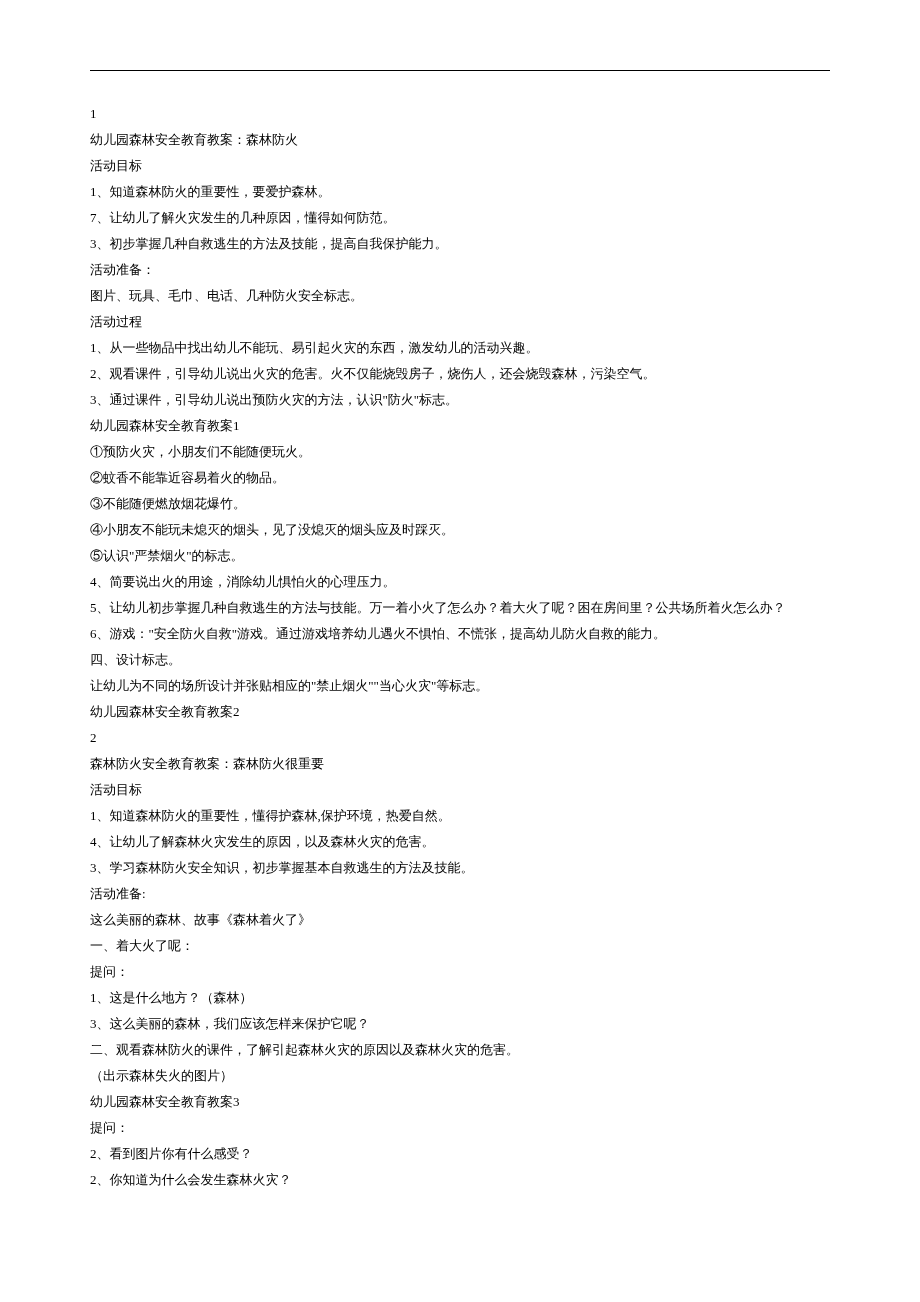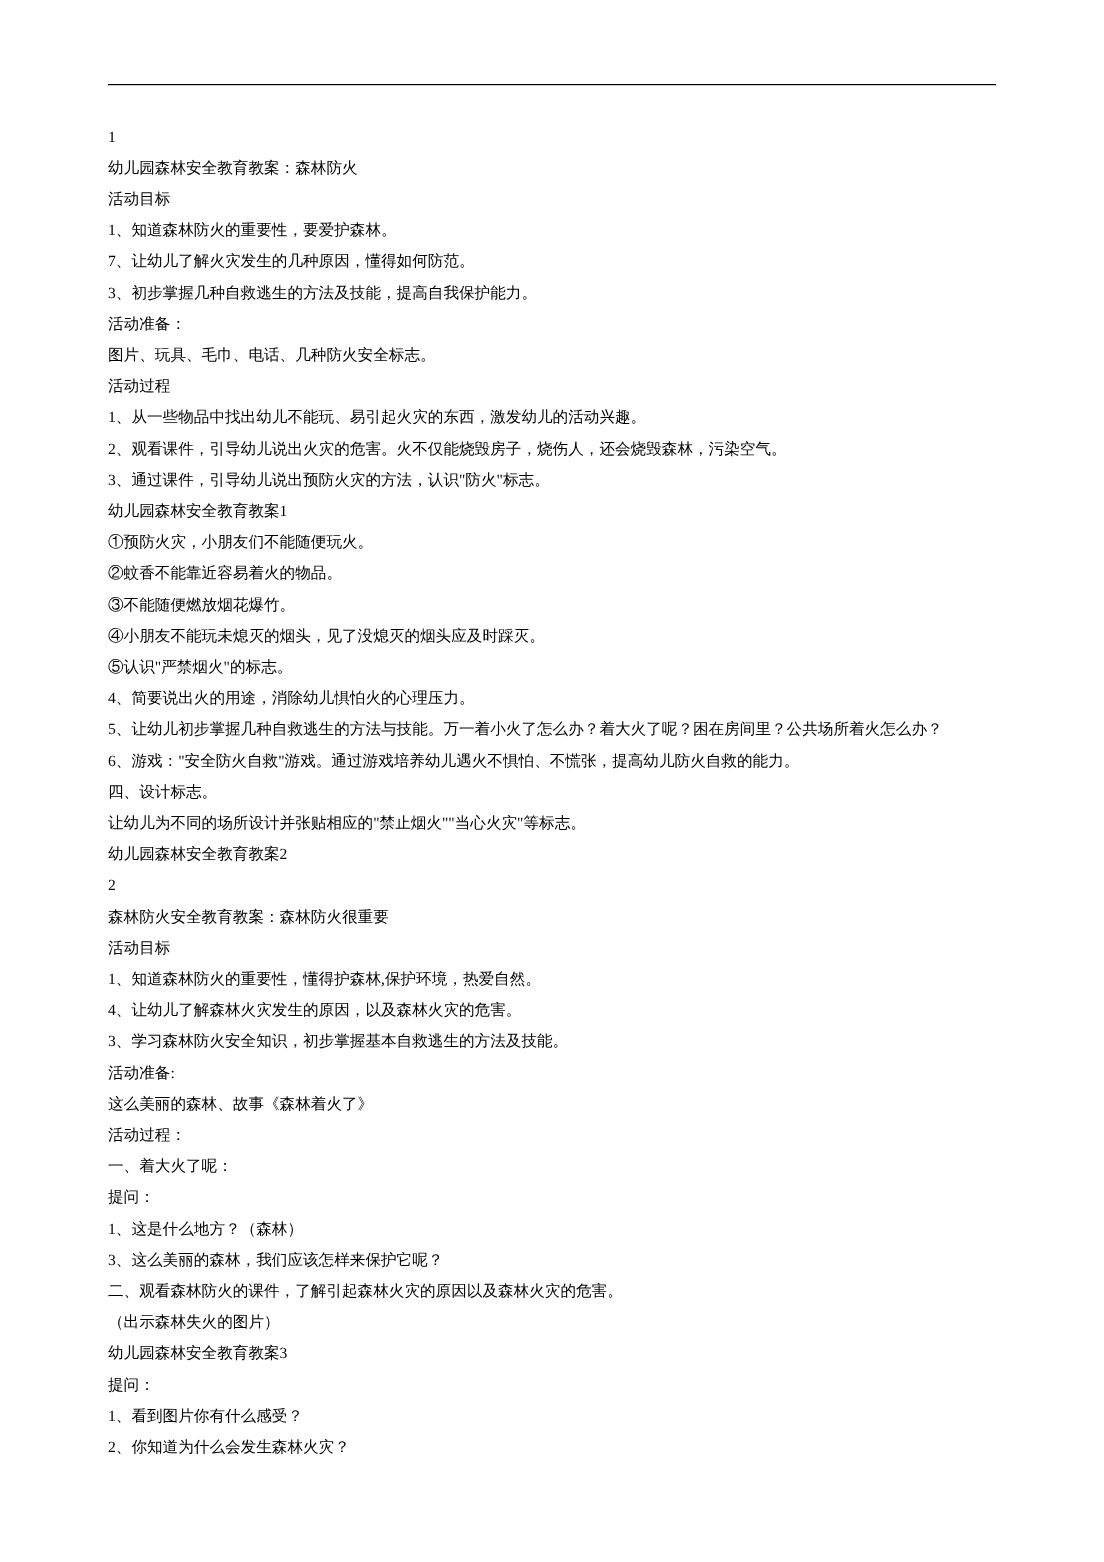--- a/index.html
+++ b/index.html
@@ -56,25 +56,24 @@
       <p class="line">让幼儿为不同的场所设计并张贴相应的"禁止烟火""当心火灾"等标志。</p>
       <p class="line">幼儿园森林安全教育教案2</p>
       <p class="line">2</p>
       <p class="line">森林防火安全教育教案：森林防火很重要</p>
       <p class="line">活动目标</p>
       <p class="line">1、知道森林防火的重要性，懂得护森林,保护环境，热爱自然。</p>
       <p class="line">4、让幼儿了解森林火灾发生的原因，以及森林火灾的危害。</p>
       <p class="line">3、学习森林防火安全知识，初步掌握基本自救逃生的方法及技能。</p>
       <p class="line">活动准备:</p>
       <p class="line">这么美丽的森林、故事《森林着火了》</p>
-      <p class="line">活动过程：</p>
       <p class="line">一、着大火了呢：</p>
       <p class="line">提问：</p>
       <p class="line">1、这是什么地方？（森林）</p>
       <p class="line">3、这么美丽的森林，我们应该怎样来保护它呢？</p>
       <p class="line">二、观看森林防火的课件，了解引起森林火灾的原因以及森林火灾的危害。</p>
       <p class="line">（出示森林失火的图片）</p>
       <p class="line">幼儿园森林安全教育教案3</p>
       <p class="line">提问：</p>
-      <p class="line">1、看到图片你有什么感受？</p>
+      <p class="line">2、看到图片你有什么感受？</p>
       <p class="line">2、你知道为什么会发生森林火灾？</p>
     </div>
 </div>
 
 </body></html>

